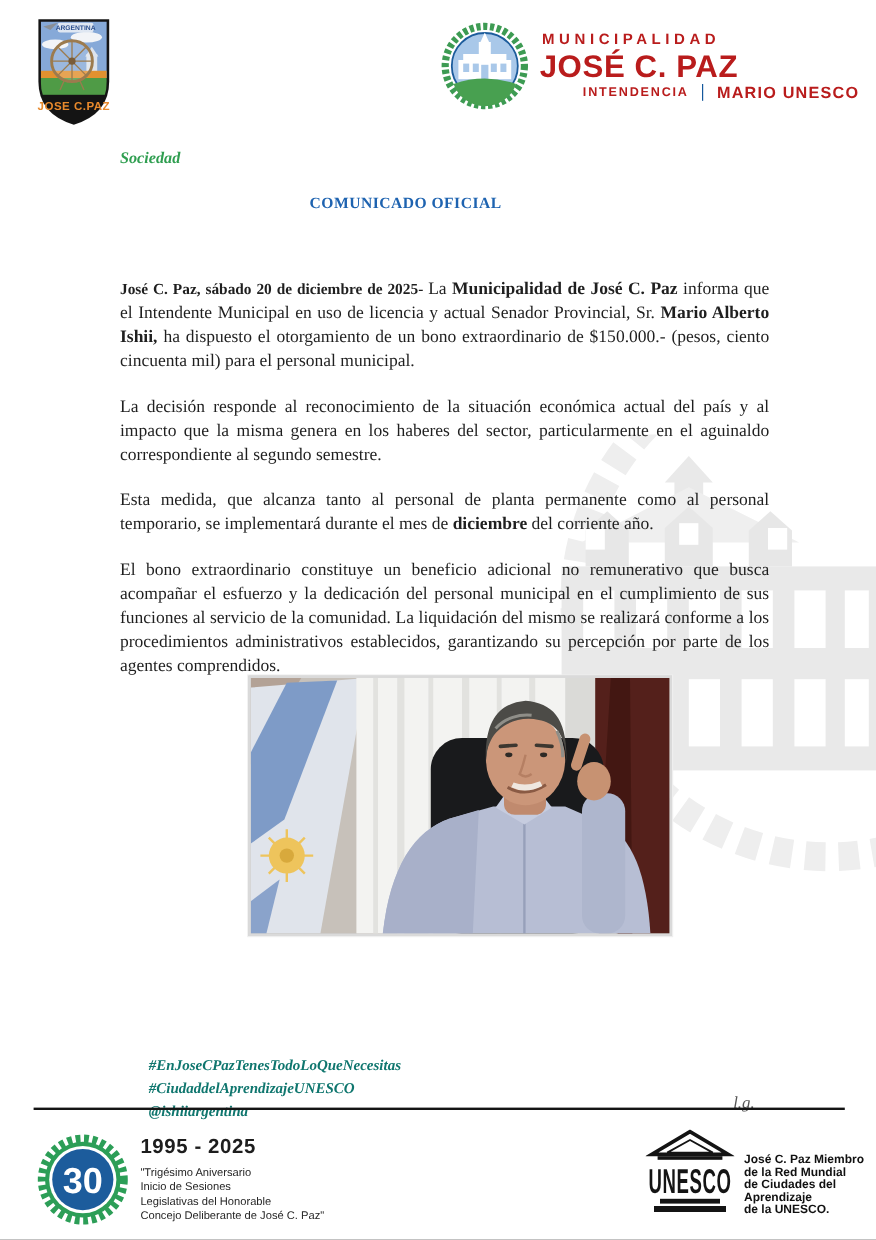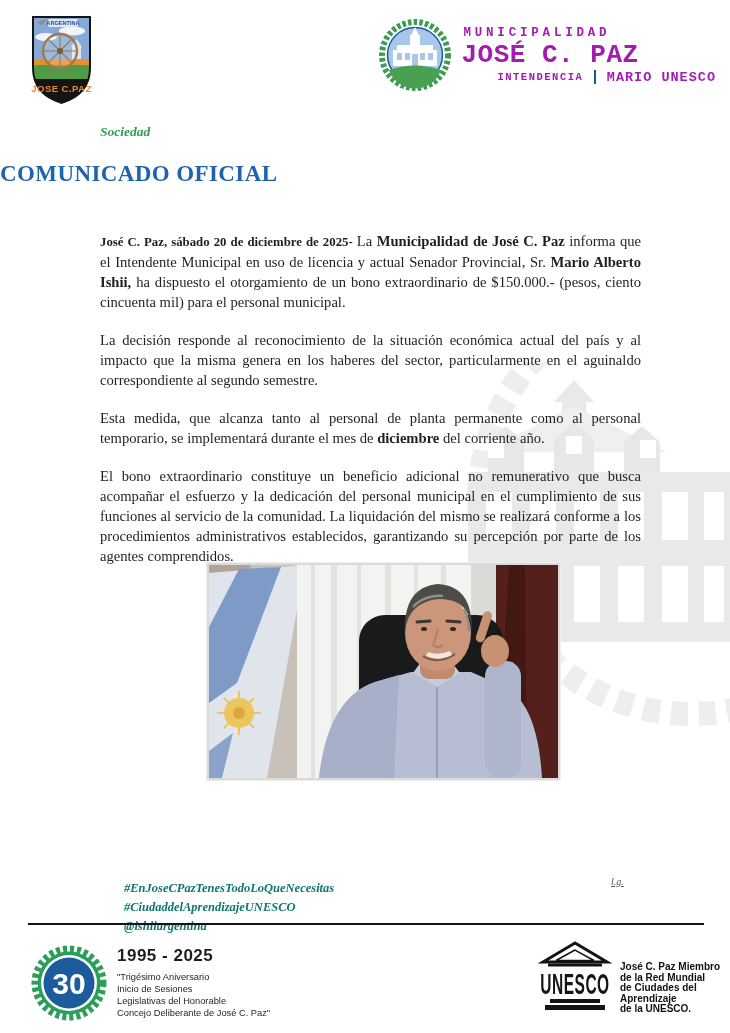--- a/index.html
+++ b/index.html
@@ -10,40 +10,40 @@
     margin:0 auto;
     overflow:hidden;
     font-family:"Liberation Serif", serif;
   }
   
   .watermark{position:absolute;top:362px;right:0;width:294px;height:475px;z-index:0;}
   
   .shield-logo{position:absolute;top:13px;left:28px;width:67px;height:93px;z-index:2;}
   .logo-right{position:absolute;top:18px;right:14px;display:flex;align-items:center;gap:9px;z-index:2;}
   .emblem{width:74px;height:74px;flex:0 0 auto;}
-  .rl-text{display:flex;flex-direction:column;font-family:Liberation Mono, monospace;color:#a21caf;}
+  .rl-text{display:flex;flex-direction:column;font-family:Liberation Sans, sans-serif;color:#b91c1c;}
   .rl-line1{font-size:12.5px;font-weight:bold;letter-spacing:3.8px;margin-left:2px;}
   .rl-name{font-size:26px;font-weight:bold;letter-spacing:.5px;line-height:28px;margin-top:1px;white-space:nowrap;}
   .rl-line3{display:flex;align-items:center;gap:11px;margin-top:1px;margin-left:36px;}
   .rl-int{font-size:10.5px;font-weight:bold;letter-spacing:1.5px;}
   .rl-div{width:1.5px;height:14px;background:#14589c;}
   .rl-ishii{font-size:13.5px;font-weight:bold;letter-spacing:1px;}
   
   .section-label{position:absolute;top:124px;left:100px;color:#2f9e50;font-size:13.5px;font-weight:bold;font-style:italic;z-index:2;text-align:center;}
-  .doc-title{position:absolute;top:161px;left:0;width:676px;color:#1e63b0;font-size:23px;font-weight:bold;letter-spacing:.4px;z-index:2;}
+  .doc-title{position:absolute;top:161px;left:0;width:676px;text-align:center;color:#1e63b0;font-size:13px;font-weight:bold;letter-spacing:.4px;z-index:2;}
   .body-col{position:absolute;top:217px;left:100px;width:541px;z-index:2;margin-top:14px;}
   .para{font-size:14.6px;line-height:20px;color:#1f1f1f;text-align:justify;margin:0 0 18px 0;}
   .run-b{font-weight:bold;}
   .run-s{font-size:12.8px;}
   
   .photo{position:absolute;top:563px;left:207px;width:349px;height:213px;border:2px solid #dadada;box-shadow:0 0 0 1px #efefef;z-index:2;background:#ccc;}
   .photo svg{display:block;}
   
   .social{position:absolute;top:879px;left:100px;z-index:2;color:#0f766e;font-style:italic;font-weight:bold;font-size:12.5px;line-height:19px;margin-left:24px;}
-  .initials{position:absolute;top:876px;left:611px;font-size:10px;font-style:italic;color:#555;z-index:2;text-decoration:underline;}
+  .initials{position:absolute;top:912px;left:611px;font-size:14px;font-style:italic;color:#555;z-index:2;text-decoration:underline;}
   
   .footer-divider{position:absolute;top:923px;left:28px;width:676px;height:2px;background:#141414;z-index:2;}
   .badge{position:absolute;top:944px;left:30px;width:78px;height:78px;z-index:2;}
   .fl-text{position:absolute;top:946px;left:117px;z-index:2;font-family:"Liberation Sans",sans-serif;color:#1d1d1d;}
   .fl-years{font-size:17px;font-weight:800;letter-spacing:.5px;}
   .fl-lines{margin-top:5px;font-size:9.3px;line-height:12px;font-weight:500;color:#262626;}
   .unesco{position:absolute;top:941px;left:538px;width:74px;height:70px;z-index:2;}
   .unesco-text{position:absolute;top:962px;left:620px;z-index:2;font-family:"Liberation Sans",sans-serif;font-size:10px;font-weight:bold;line-height:10.5px;color:#111;}
 </style>
 </head>

